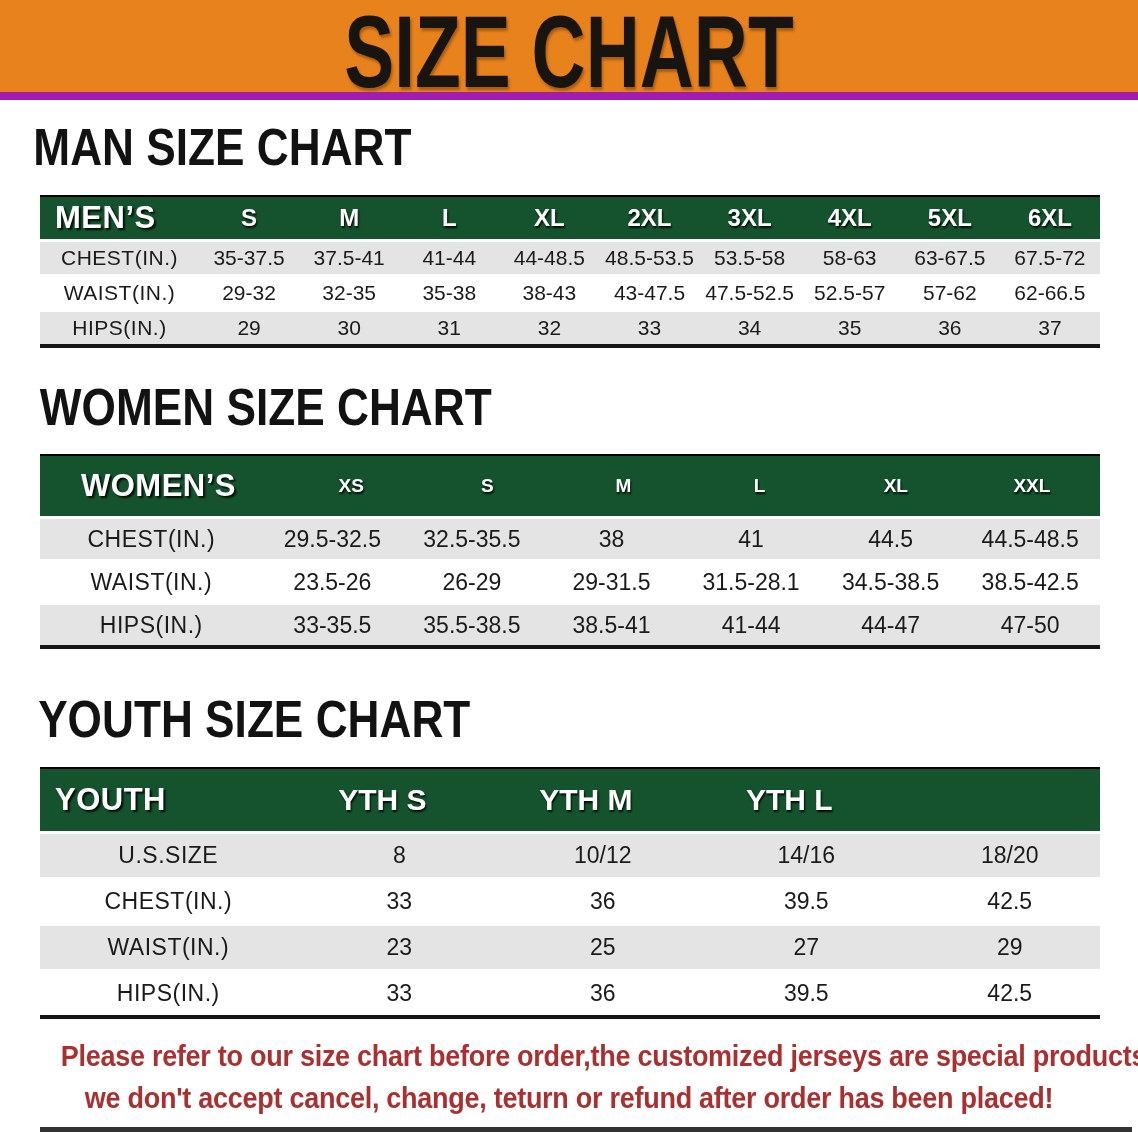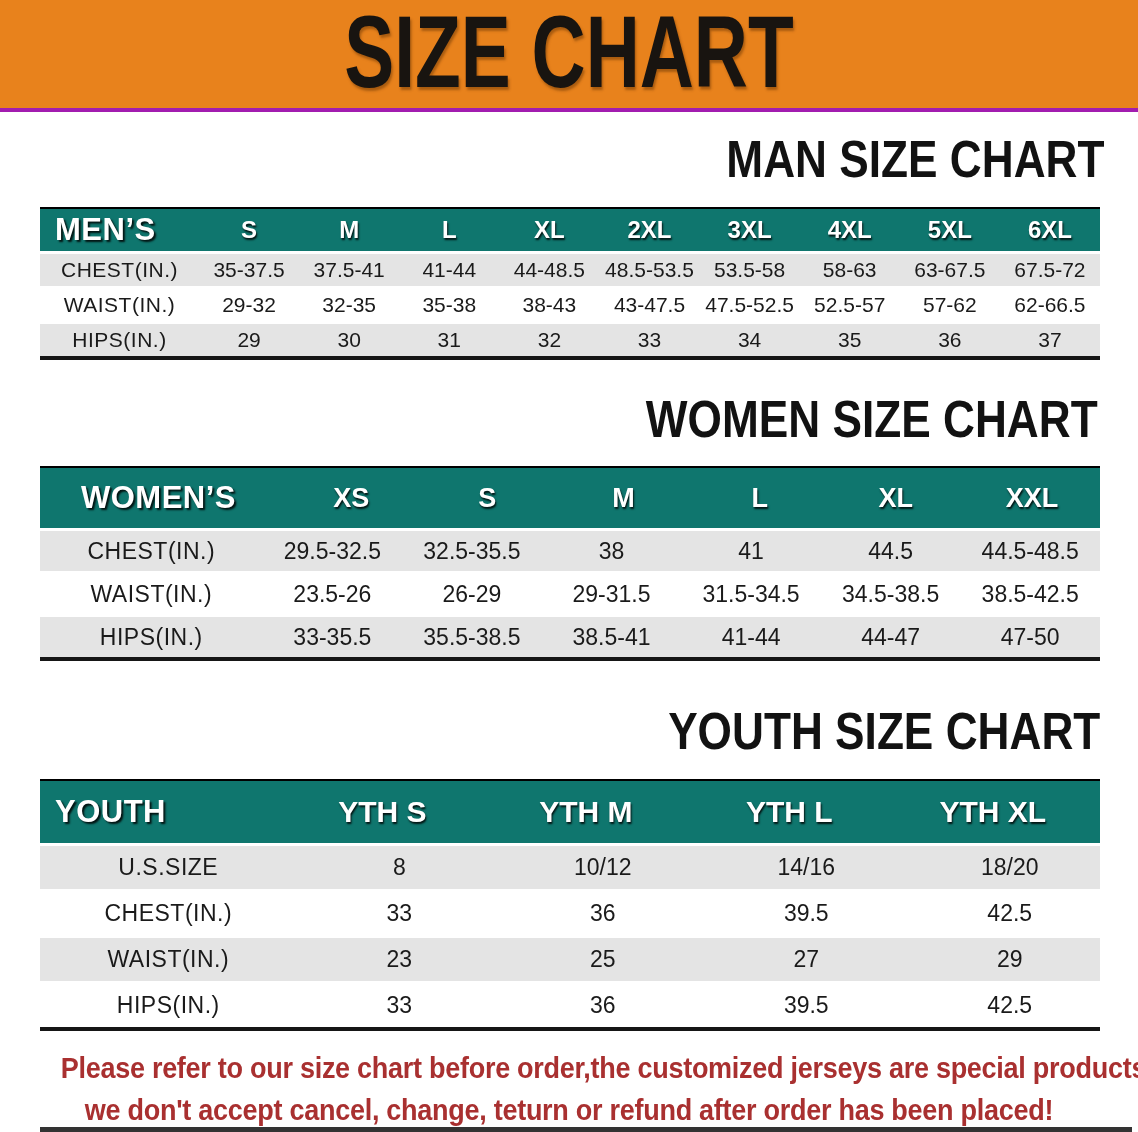--- a/index.html
+++ b/index.html
@@ -5,55 +5,55 @@
   * { margin:0; padding:0; box-sizing:border-box; }
   html,body { width:1138px; }
   body {
     height:1132px; overflow:hidden; position:relative;
     background:#ffffff;
     font-family:"Liberation Sans", sans-serif;
     color:#1a1a1a;
   }
   
   .banner {
-    height:112px; background:#e8821c;
-    border-bottom:4px solid #a21caf;
+    height:100px; background:#e8821c;
+    border-bottom:8px solid #a21caf;
     display:flex; justify-content:center;
     overflow:hidden;
   }
   .banner-title {
     display:inline-block;
     font-size:104px; font-weight:800; line-height:1;
     color:#181410; letter-spacing:0px;
     transform:scale(0.72,0.98); transform-origin:center;
     text-shadow:2px 3px 3px rgba(90,45,0,0.45);
     white-space:nowrap;
   }
   
   .sec-heading {
-    text-align:right; overflow:visible;
+    text-align:left; overflow:visible;
   }
   .sec-heading > span {
     display:inline-block;
     font-size:52px; font-weight:800; line-height:1.0;
     color:#121212; letter-spacing:0px;
     transform:scaleX(0.85); transform-origin:center;
     white-space:nowrap;
   }
   .h-man   { margin:21px 0 22px; }
   .h-women { margin:33px 0 21px; }
   .h-youth { margin:44px 0 22px; }
   
   .stable {
     margin:0 38px 0 40px;           
     border-bottom:4px solid #161616;
   }
   .trow { display:grid; align-items:center; }
   .thead {
-    background:#0f766e; color:#ffffff;
+    background:#14532d; color:#ffffff;
     margin-bottom:2px; border-top:2px solid #000;
   }
   .tdata { margin-top:3px; background:#ffffff; }
   .stable .tdata:nth-child(even) { background:#e4e4e4; }
   .hlabel {
     text-align:left; padding-left:15px;
     font-weight:800; font-size:31px; letter-spacing:0.5px;
     text-shadow:2px 2px 2px rgba(0,0,0,0.85);
     white-space:nowrap;
   }
@@ -65,21 +65,21 @@
   .rval   { text-align:center; font-size:22px; }
   
   .men .trow  { grid-template-columns:15% repeat(9, 1fr); }
   .men .thead { min-height:44px; }
   .men .tdata { min-height:32px; }
   .men .rlabel, .men .rval { font-size:21px; }
   
   .women .trow  { grid-template-columns:21% repeat(6, 1fr); }
   .women .thead { min-height:62px;padding-left:26px; }
   .women .tdata { min-height:40px; }
-  .women .hcol  { font-size:27px; }
+  .women .hcol  { font-size:19px; }
   .women .rlabel, .women .rval { font-size:23px; }
   
   .youth .trow  { grid-template-columns:21% repeat(4, 15.8%);gap:36px; }
   .youth .thead { min-height:64px; }
   .youth .tdata { min-height:43px; }
   .youth .hcol  { font-size:30px; }
   .youth .rlabel, .youth .rval { font-size:23px;padding-left:34px; }
   
   .disclaimer {
     margin-top:16px; text-align:center;
@@ -180,21 +180,21 @@
       <div class="rval">38</div>
       <div class="rval">41</div>
       <div class="rval">44.5</div>
       <div class="rval">44.5-48.5</div>
     </div>
     <div class="trow tdata">
       <div class="rlabel">WAIST(IN.)</div>
       <div class="rval">23.5-26</div>
       <div class="rval">26-29</div>
       <div class="rval">29-31.5</div>
-      <div class="rval">31.5-34.5</div>
+      <div class="rval">31.5-28.1</div>
       <div class="rval">34.5-38.5</div>
       <div class="rval">38.5-42.5</div>
     </div>
     <div class="trow tdata">
       <div class="rlabel">HIPS(IN.)</div>
       <div class="rval">33-35.5</div>
       <div class="rval">35.5-38.5</div>
       <div class="rval">38.5-41</div>
       <div class="rval">41-44</div>
       <div class="rval">44-47</div>
@@ -204,21 +204,20 @@
 
 <div class="sec-heading h-youth">
   <span>YOUTH SIZE CHART</span>
 </div>
 <div class="stable youth">
     <div class="trow thead">
       <div class="hlabel">YOUTH</div>
       <div class="hcol">YTH S</div>
       <div class="hcol">YTH M</div>
       <div class="hcol">YTH L</div>
-      <div class="hcol">YTH XL</div>
     </div>
     <div class="trow tdata">
       <div class="rlabel">U.S.SIZE</div>
       <div class="rval">8</div>
       <div class="rval">10/12</div>
       <div class="rval">14/16</div>
       <div class="rval">18/20</div>
     </div>
     <div class="trow tdata">
       <div class="rlabel">CHEST(IN.)</div>

